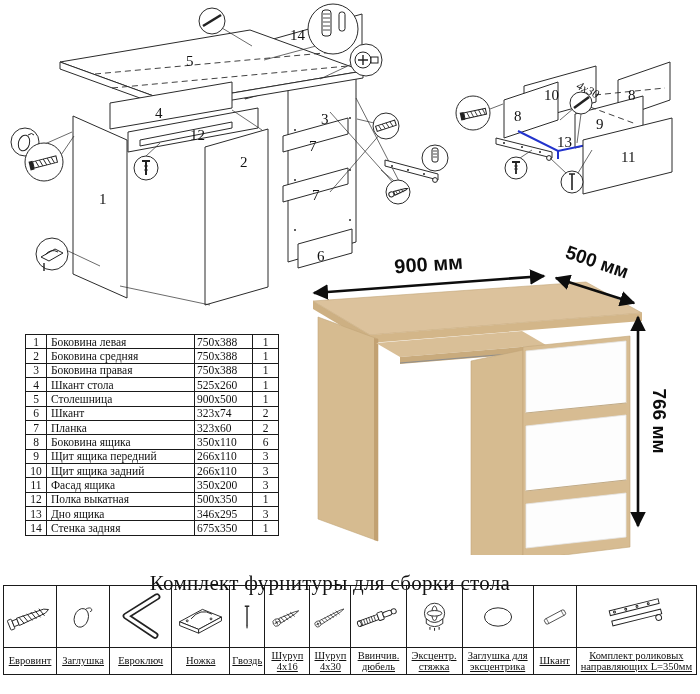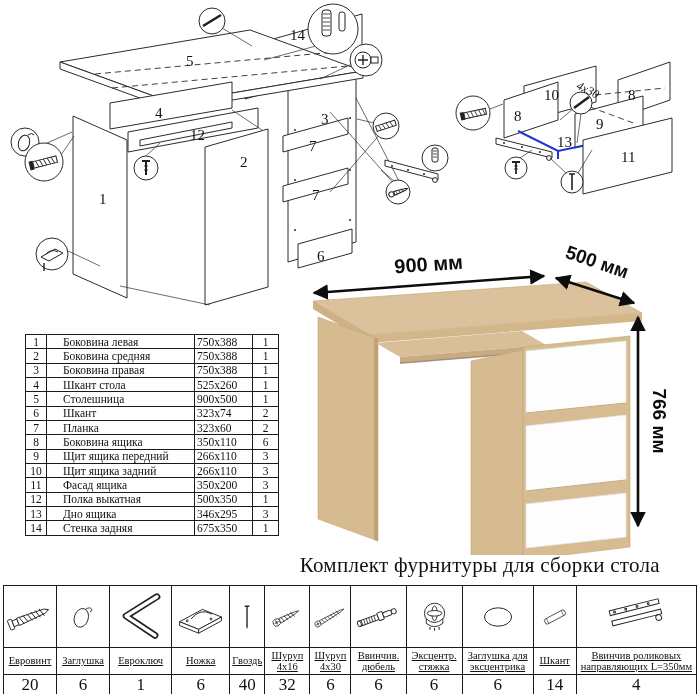--- a/index.html
+++ b/index.html
@@ -18,24 +18,24 @@
   .dim2{font:bold 19px "Liberation Sans",sans-serif;fill:#0d0d0d;}
   .dimline{stroke:#0d0d0d;stroke-width:2.6;fill:none;}
   .blue{stroke:#2233cc;stroke-width:2;fill:none;}
 
   
   #parts-table{border-collapse:collapse;table-layout:fixed;width:253px;height:202px;}
   #parts-table td{border:1px solid #1a1a1a;font-size:11.5px;line-height:1.05;
     padding:0 2px;white-space:nowrap;overflow:hidden;}
   #parts-table td.pt-num,#parts-table td.pt-qty{text-align:center;}
   #parts-table td.pt-size{text-align:left;}
-  #parts-table td.pt-name{padding-left:16px;}
+  #parts-table td.pt-name{padding-left:4px;}
 
   
-  #hw-title{top:553px;left:0;width:660px;text-align:right;
+  #hw-title{top:571px;left:0;width:660px;text-align:center;
     font-size:21px;letter-spacing:0.3px;}
 
   
   #hardware-table{border-collapse:collapse;table-layout:fixed;width:694px;}
   #hardware-table td{border:1px solid #1a1a1a;text-align:center;vertical-align:middle;
     padding:0;overflow:hidden;}
   #hardware-table tr.hw-icons td{height:61px;}
   #hardware-table tr.hw-labels td{height:26px;font-size:10.5px;line-height:1.05;text-decoration:underline;}
   #hardware-table tr.hw-qty td{height:20px;font-size:17px;}
   .hw-ic{width:100%;height:58px;display:block;}
@@ -499,31 +499,17 @@
           <td>Заглушка</td>
           <td>Евроключ</td>
           <td>Ножка</td>
           <td>Гвоздь</td>
           <td>Шуруп 4х16</td>
           <td>Шуруп 4х30</td>
           <td>Ввинчив. дюбель</td>
           <td>Эксцентр. стяжка</td>
           <td>Заглушка для эксцентрика</td>
           <td>Шкант</td>
-          <td>Ввинчив роликовых направляющих L=350мм</td>
-        </tr>
-      <tr class="hw-qty">
-          <td>20</td>
-          <td>6</td>
-          <td>1</td>
-          <td>6</td>
-          <td>40</td>
-          <td>32</td>
-          <td>6</td>
-          <td>6</td>
-          <td>6</td>
-          <td>6</td>
-          <td>14</td>
-          <td>4</td>
+          <td>Комплект роликовых направляющих L=350мм</td>
         </tr>
     </tbody>
   </table>
 </div>
 
 </body></html>

